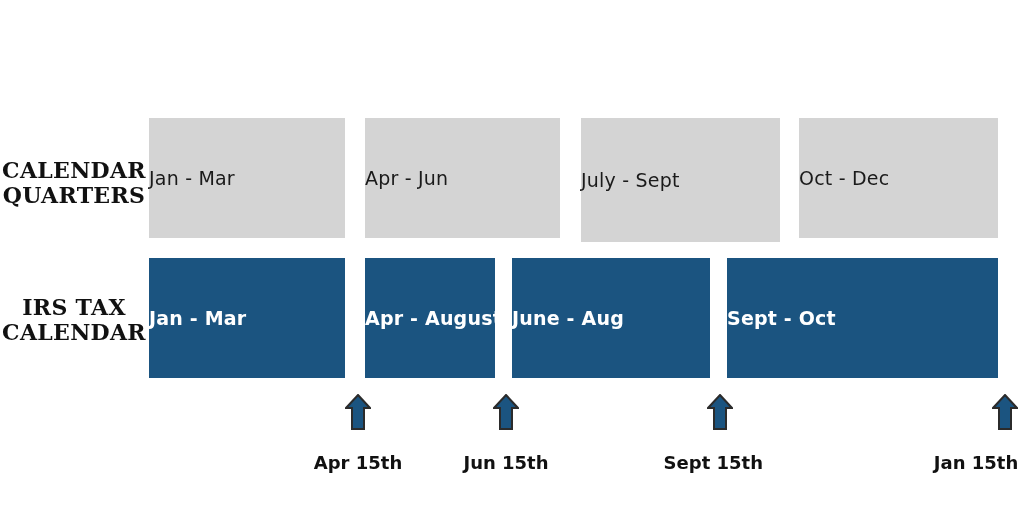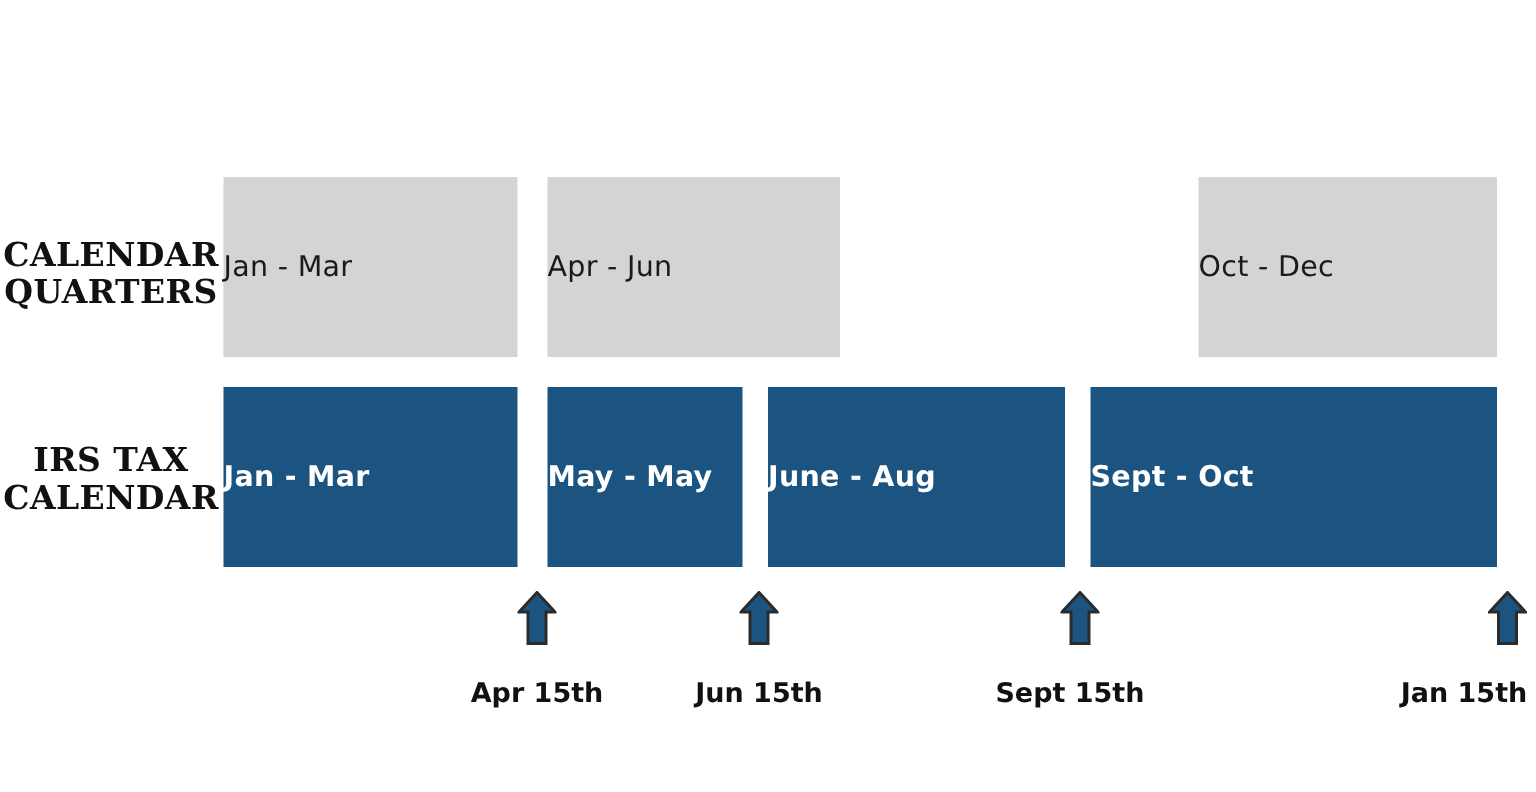--- a/index.html
+++ b/index.html
@@ -109,29 +109,32 @@
 
   <div class="row-label" id="label-irs">IRS TAX
 CALENDAR</div>
 
   <div class="qbox gray" style="left:149px; top:118px; width:196px; height:120px;">
     <span class="qbox-label">Jan - Mar</span>
   </div>
   <div class="qbox gray" style="left:365px; top:118px; width:195px; height:120px;">
     <span class="qbox-label">Apr - Jun</span>
   </div>
+  <div class="qbox gray" style="left:581px; top:118px; width:199px; height:124px;">
+    <span class="qbox-label">July - Sept</span>
+  </div>
   <div class="qbox gray" style="left:799px; top:118px; width:199px; height:120px;">
     <span class="qbox-label">Oct - Dec</span>
   </div>
 
   <div class="qbox blue" style="left:149px; top:258px; width:196px; height:120px;">
     <span class="qbox-label">Jan - Mar</span>
   </div>
   <div class="qbox blue" style="left:365px; top:258px; width:130px; height:120px;">
-    <span class="qbox-label">May - May</span>
+    <span class="qbox-label">Apr - August</span>
   </div>
   <div class="qbox blue" style="left:512px; top:258px; width:198px; height:120px;">
     <span class="qbox-label">June - Aug</span>
   </div>
   <div class="qbox blue" style="left:727px; top:258px; width:271px; height:120px;">
     <span class="qbox-label">Sept - Oct</span>
   </div>
 
   <div class="arrow" style="left:345px; top:394px;">
     <svg viewBox="0 0 26 36" xmlns="http://www.w3.org/2000/svg">

